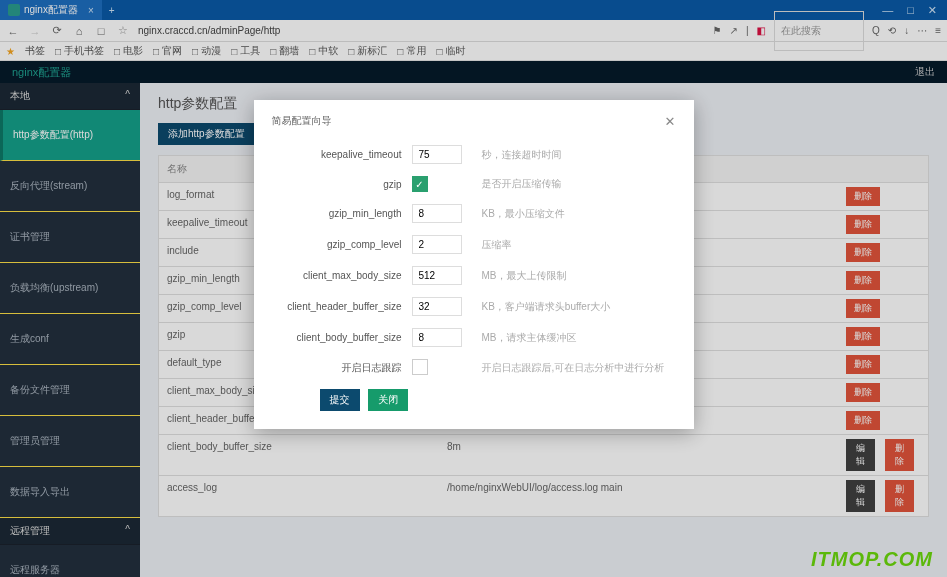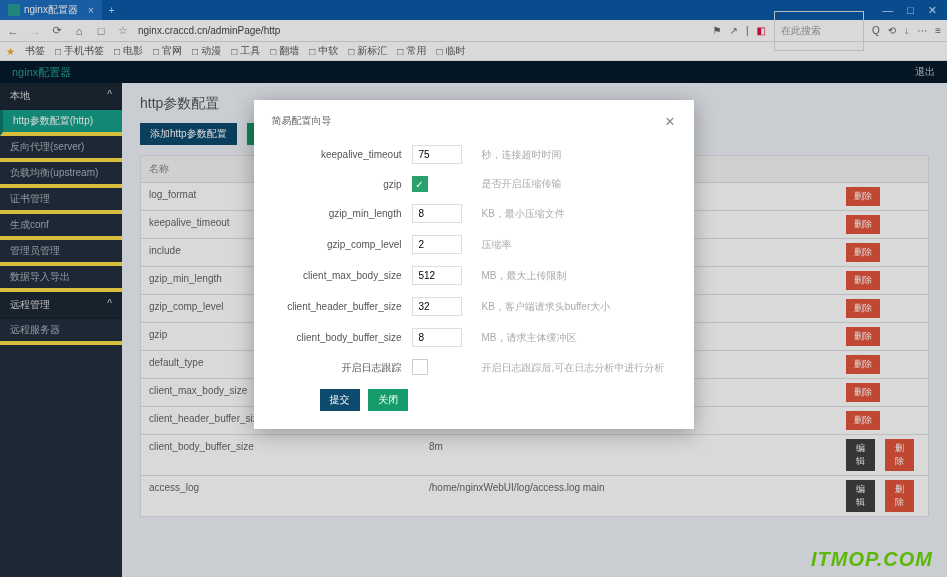--- a/index.html
+++ b/index.html
@@ -21,23 +21,23 @@
 .bookmark-bar { height: 19px; background: #fff; border-bottom: 1px solid #e5e5e5; display: flex; align-items: center; padding: 0 6px; gap: 10px; font-size: 10px; color: #555; }
 .bookmark-bar .bm { display: flex; align-items: center; gap: 3px; }
 .bookmark-bar .star { color: #f5a623; }
 
 
 .app-header { height: 22px; background: #051a2a; display: flex; align-items: center; padding: 0 12px; color: #1fa08f; font-size: 11px; }
 .app-header .logout { margin-left: auto; color: #ccc; font-size: 10px; }
 
 .app-body { display: flex; height: calc(577px - 20px - 22px - 19px - 22px); }
 
-.sidebar { width: 122px; background: #23303e; color: #ccc; font-size: 10px; display: flex; flex-direction: column; overflow-y: auto; }
+.sidebar { width: 140px; background: #23303e; color: #ccc; font-size: 10px; display: flex; flex-direction: column; overflow-y: auto; }
 .sb-group { background: #1c2935; padding: 6px 10px; color: #ddd; display: flex; justify-content: space-between; border-bottom: 1px solid #1a222c; }
-.sb-item { padding: 4px 10px; color: #aab4bf; border-bottom: 4px solid #fde047; cursor: pointer; }
+.sb-item { padding: 18px 10px; color: #aab4bf; border-bottom: 1px solid #fde047; cursor: pointer; }
 .sb-item.active { background: #14a08a; color: #fff; border-left: 3px solid #0d7a68; }
 
 .main { flex: 1; background: #eef1f6; padding: 12px 18px; position: relative; overflow: hidden; }
 .page-title { font-size: 14px; color: #555; margin-bottom: 10px; }
 .btn { display: inline-block; padding: 4px 10px; font-size: 10px; color: #fff; border: none; cursor: pointer; margin-right: 6px; }
 .btn-primary { background: #0c4a6e; }
 .btn-green { background: #169b6b; }
 .btn-danger { background: #e2543b; font-size: 9px; padding: 3px 8px; }
 .btn-dark { background: #404040; font-size: 9px; padding: 3px 8px; }
 
@@ -122,24 +122,25 @@
   <span class="logout">退出</span>
 </div>
 
 <div class="app-body">
   <div class="sidebar">
     <div class="sb-group">
       <span>本地</span>
         <span>^</span>
     </div>
     <div class="sb-item active">http参数配置(http)</div>
-    <div class="sb-item">反向代理(server)</div>
+    <div class="sb-item">反向代理(stream)</div>
+    <div class="sb-item">证书管理</div>
     <div class="sb-item">负载均衡(upstream)</div>
-    <div class="sb-item">证书管理</div>
     <div class="sb-item">生成conf</div>
+    <div class="sb-item">备份文件管理</div>
     <div class="sb-item">管理员管理</div>
     <div class="sb-item">数据导入导出</div>
     <div class="sb-group">
       <span>远程管理</span>
         <span>^</span>
     </div>
     <div class="sb-item">远程服务器</div>
   </div>
 
   <div class="main">

